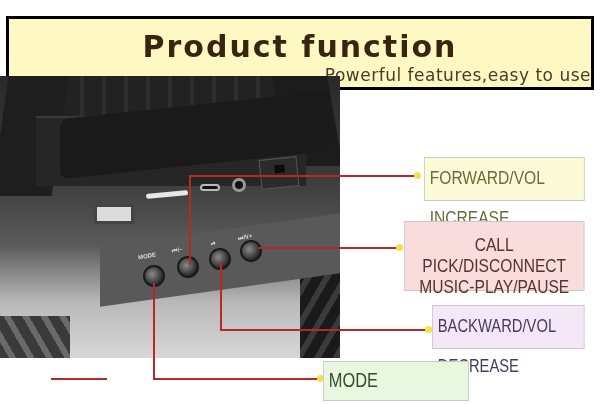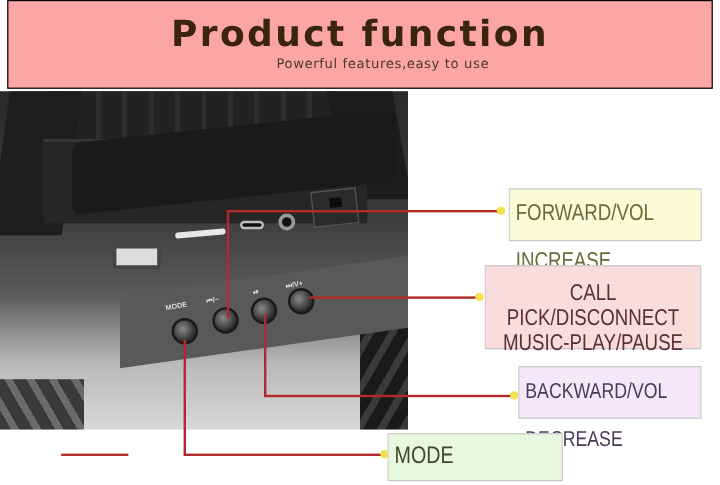--- a/index.html
+++ b/index.html
@@ -1,30 +1,30 @@
 <!DOCTYPE html>
 <html><head>
 <meta charset="utf-8">
 <style>
   * { margin: 0; padding: 0; box-sizing: border-box; }
   html, body { width: 600px; height: 404px; overflow: hidden; background: #ffffff; }
   body { position: relative; font-family: "Liberation Sans", sans-serif; }
 
   .banner {
-    position: absolute; left: 6px; top: 0; width: 588px; height: 74px;
-    background: #fca5a5; border: 1px solid #000000;
+    position: absolute; left: 6px; top: 16px; width: 588px; height: 74px;
+    background: #fef9c3; border: 3px solid #000000;
   }
   .banner-title {
     position: absolute; left: 0; right: 0; top: 10px; text-align: center;
     font-family: "DejaVu Sans", sans-serif; font-weight: bold;
     font-size: 30px; letter-spacing: 2px; color: #3a2410;
   }
   .banner-sub {
-    position: absolute; left: 0; right: 0; top: 46px; text-align: center;
-    font-family: "DejaVu Sans", sans-serif; font-size: 11px; letter-spacing: 0.5px; color: #4a3a2a; margin-left: 38px;
+    position: absolute; left: 0; right: 0; top: 46px; text-align: right;
+    font-family: "DejaVu Sans", sans-serif; font-size: 17px; letter-spacing: 0.5px; color: #4a3a2a; margin-left: 38px;
   }
 
   
   .photo {
     position: absolute; left: 0; top: 76px; width: 340px; height: 282px;
     background: linear-gradient(180deg, #2a2a2a 0%, #3a3a3a 35%, #5a5a5a 60%, #b8b8b8 80%, #d8d8d8 100%);
     overflow: hidden;
   }
   .handle-left { position:absolute; left:0; top:0; width:60px; height:120px; background:#1e1e1e; transform: skewX(-8deg); }
   .handle-right { position:absolute; left:280px; top:0; width:55px; height:90px; background:#1c1c1c; transform: skewX(10deg); }

